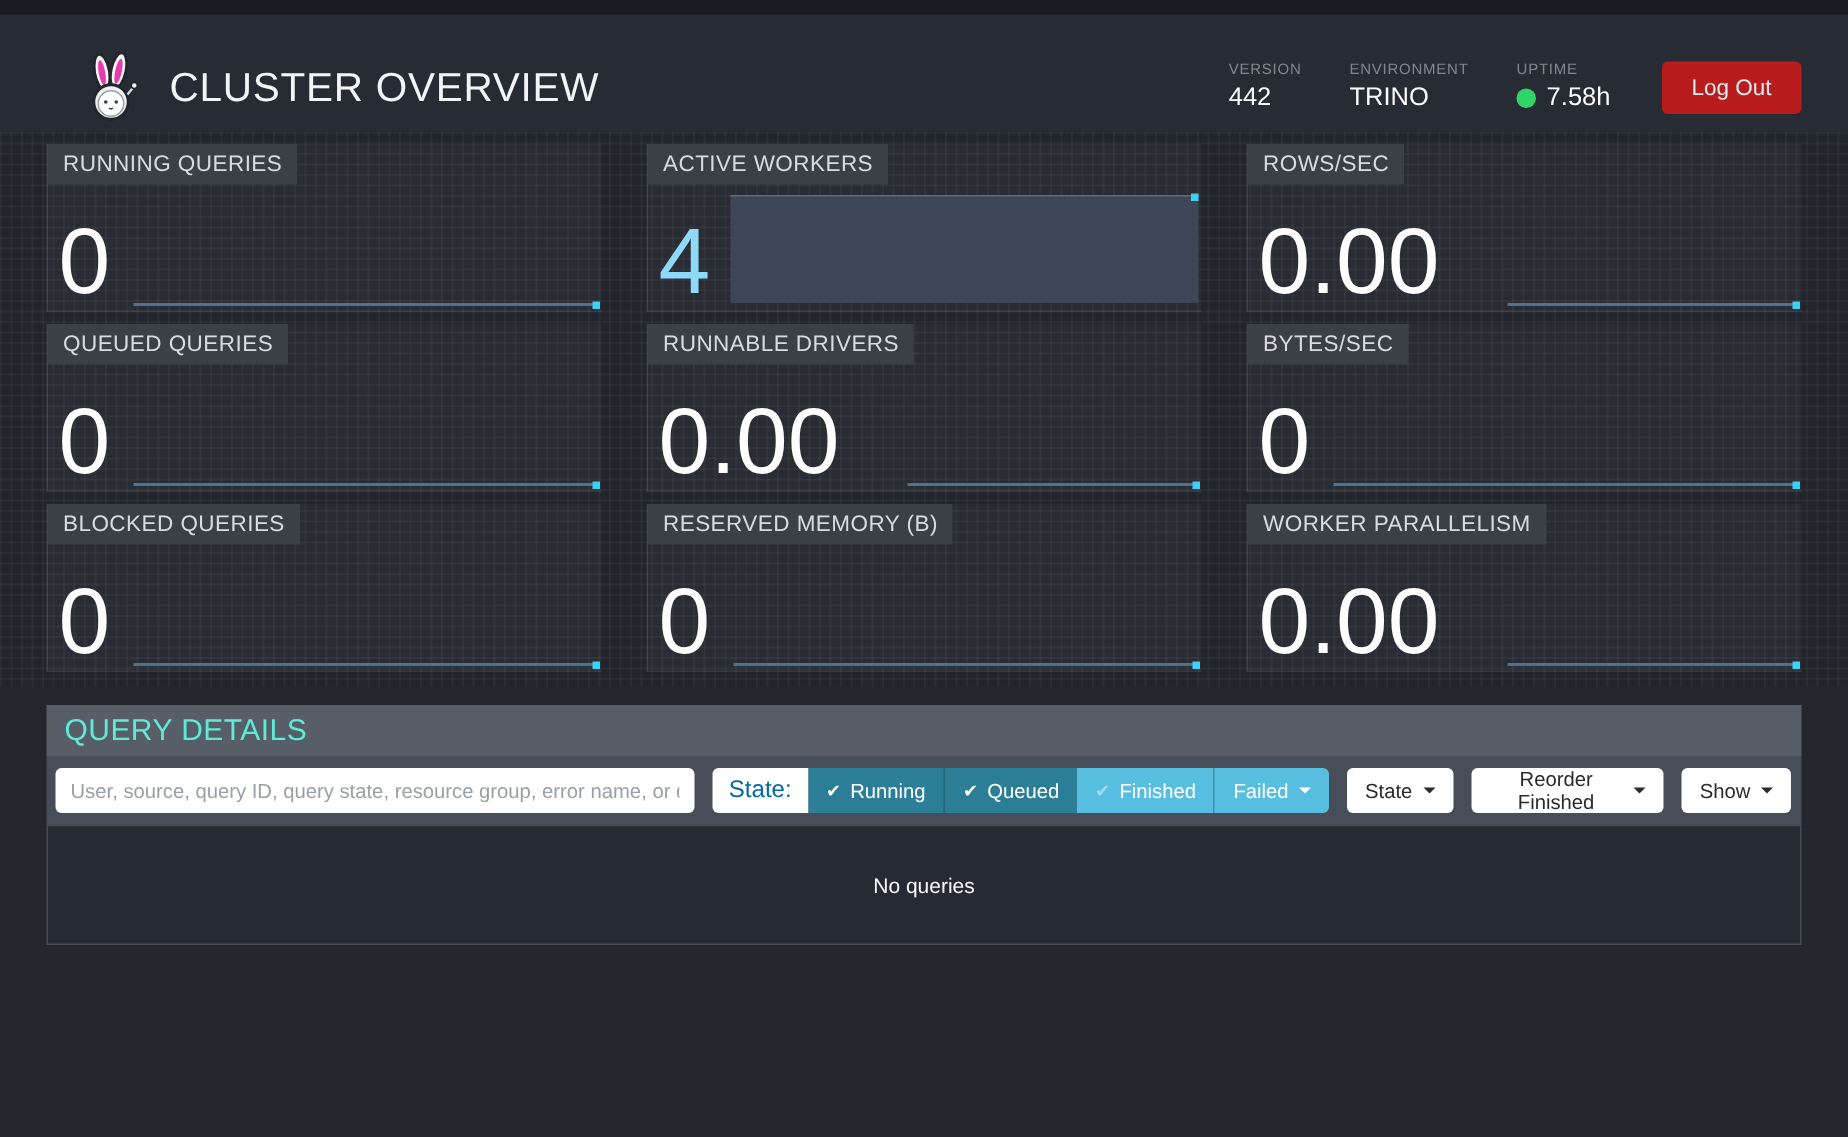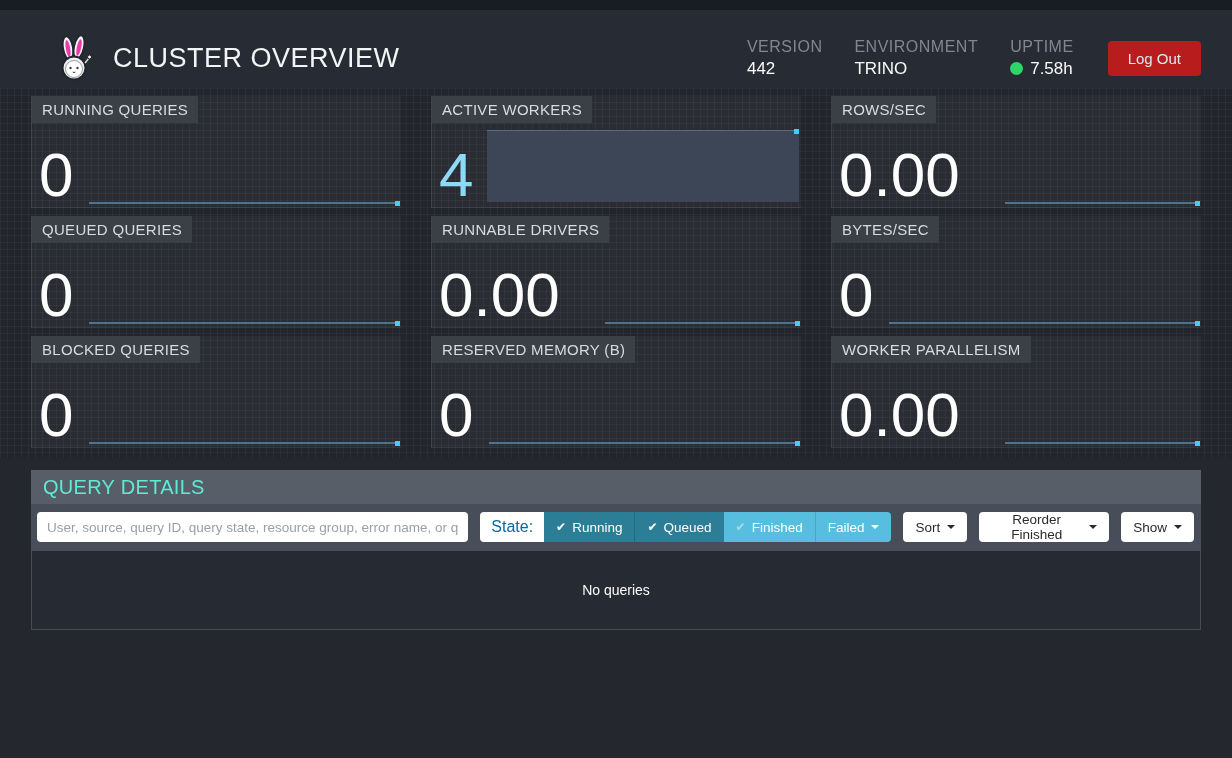--- a/index.html
+++ b/index.html
@@ -15,21 +15,21 @@
   .top-strip { height:10px; background:#191c22; }
   .navbar { height:78px; background:#272b33; }
   .navbar .container {
     height:98px; display:flex; align-items:center;
     border-bottom:2px solid #39c5f3;
   }
   .logo { width:40px; height:46px; margin:0 18px 0 24px; flex:none; }
   .app-title { font-size:27px; letter-spacing:.5px; color:#f2f4f5; font-weight:400; }
   .nav-right { margin-left:auto; display:flex; align-items:center; }
   .info-block { margin-right:32px; }
-  .info-label { font-size:16px; color:#82878e; letter-spacing:.5px; margin-bottom:3px; }
+  .info-label { font-size:10px; color:#82878e; letter-spacing:.5px; margin-bottom:3px; }
   .info-value { font-size:17px; color:#fafafa; display:flex; align-items:center; }
   .dot { width:13px; height:13px; border-radius:50%; background:#2fd566; display:inline-block; margin-right:7px; }
   .logout-btn {
     background:#b91c1c; color:#d5ecf2; border:none; border-radius:4px;
     font-size:15px; padding:9px 20px; margin-left:2px; cursor:pointer;
     font-family:"Liberation Sans", sans-serif;
   }
 
   
   .stats-section {
@@ -254,21 +254,21 @@
         <span class="check">✔</span>
         <span>Finished</span>
       </button>
       <button class="state-btn inactive last">
         <span>Failed</span>
         <span class="caret"></span>
       </button>
     </div>
 
     <button class="white-btn">
-      <span>Sort</span>
+      <span>State</span>
       <span class="caret"></span>
     </button>
     <button class="white-btn">
       <span>Reorder Finished</span>
       <span class="caret"></span>
     </button>
     <button class="white-btn">
       <span>Show</span>
       <span class="caret"></span>
     </button>

